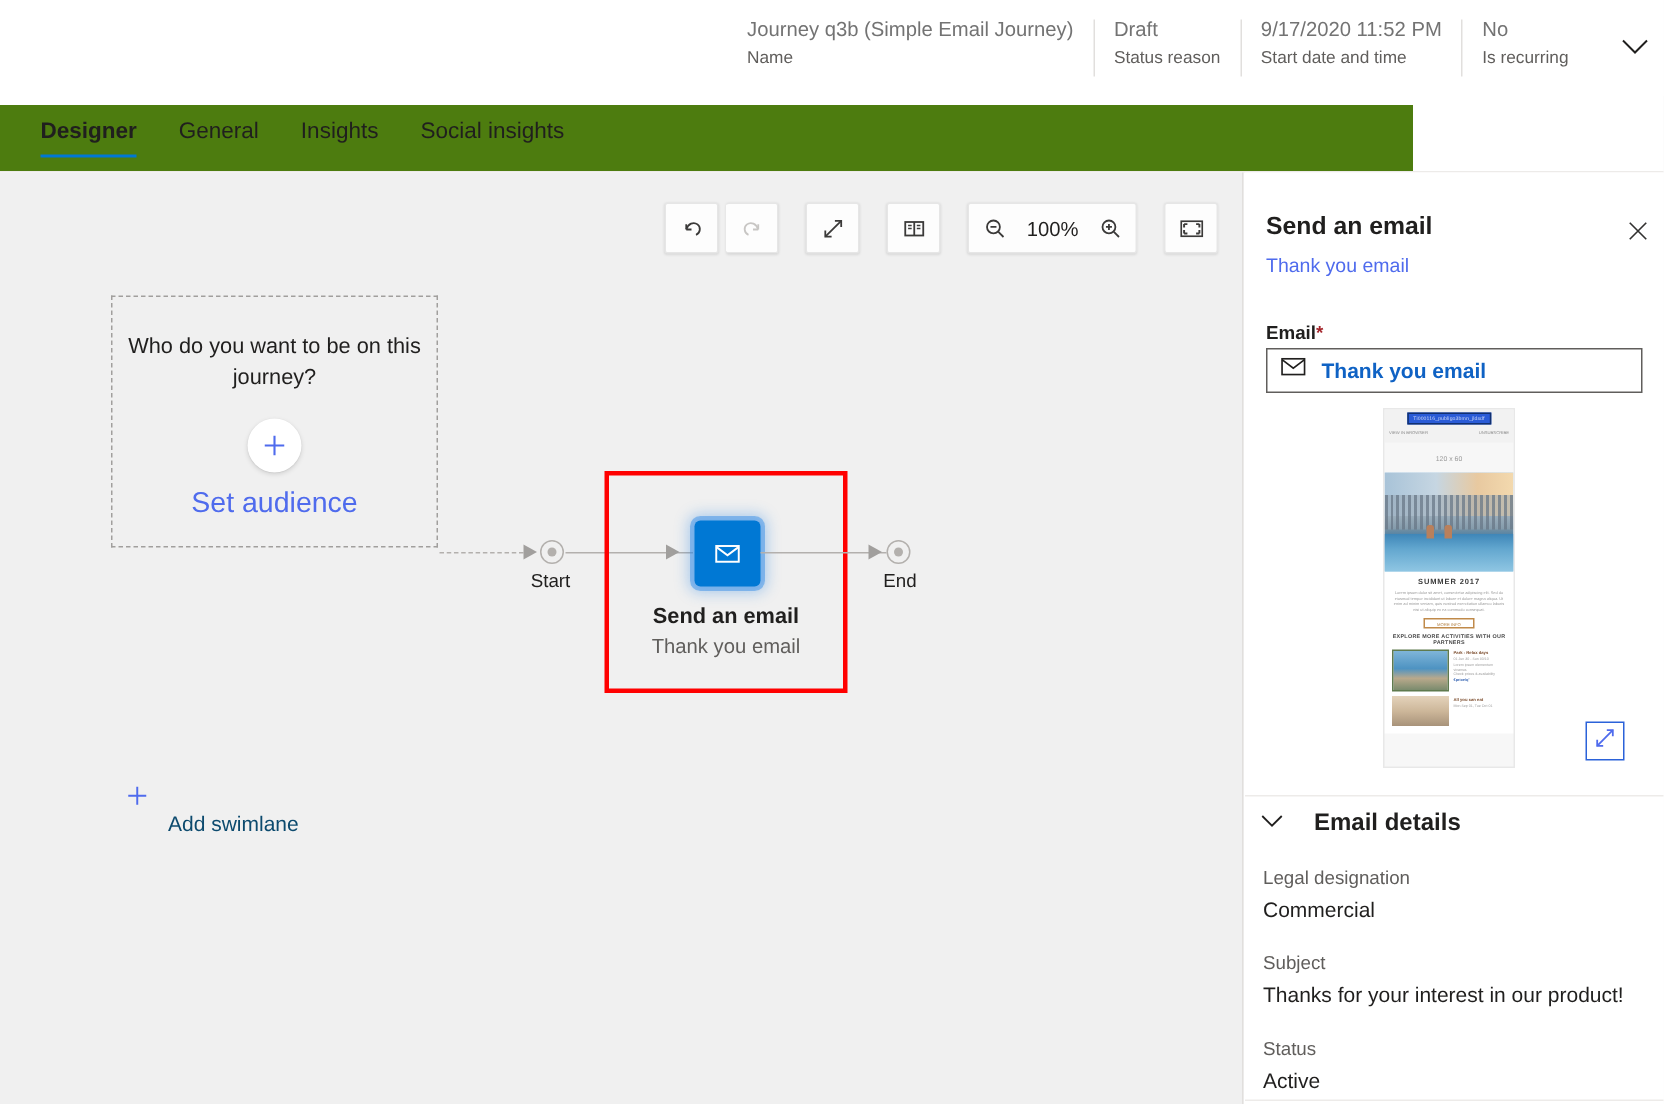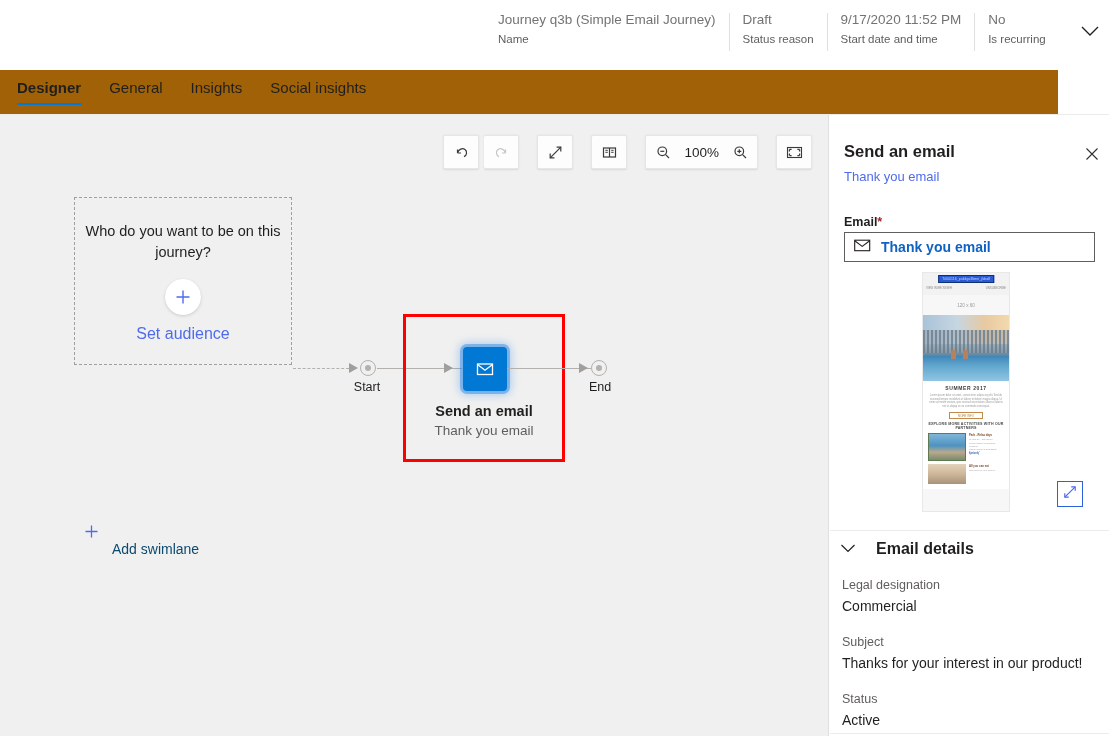--- a/index.html
+++ b/index.html
@@ -41,24 +41,24 @@
     font-size: 11.5px; color: #605e5c; line-height: 17px; margin-top: 3px;
     white-space: nowrap;
   }
   .header-chevron {
     position: absolute; left: 1080px; top: 24px;
     width: 20px; height: 14px; cursor: pointer;
   }
 
   
   .tabs {
-    position: absolute; left: 0; top: 70px; width: 1058px; height: 44px;
+    position: absolute; left: 0; top: 70px; width: 942px; height: 44px;
     display: flex; align-items: center;
-    padding-left: 17px;
-    background: #a16207;
+    padding-left: 27px;
+    background: #4d7c0f;
   }
   .tab {
     font-size: 15px; color: #201f1e; margin-right: 28px;
     padding-bottom: 8px; position: relative; cursor: pointer;
     line-height: 18px;
   }
   .tab.active { font-weight: 600; }
   .tab.active::after {
     content: ""; position: absolute; left: 0; right: 0; bottom: 0;
     height: 2px; background: #0078d4;
@@ -115,21 +115,21 @@
   .plus-circle {
     position: absolute; left: 50%; top: 81px; transform: translateX(-50%);
     width: 36px; height: 36px; border-radius: 50%;
     background: #ffffff;
     box-shadow: 0 1.2px 3.6px rgba(0,0,0,0.13), 0 0.3px 0.9px rgba(0,0,0,0.10);
     display: flex; align-items: center; justify-content: center;
     cursor: pointer;
   }
   .set-audience {
     position: absolute; left: 0; right: 0; top: 127px;
-    text-align: center; font-size: 16px; color: #4f6bed; cursor: pointer;
+    text-align: center; font-size: 19px; color: #4f6bed; cursor: pointer;
   }
 
   
   .conn-dashed {
     position: absolute; left: 293px; top: 253px; width: 56px; height: 1px;
     border-top: 1px dashed #b3b0ad;
   }
   .arrow-tri {
     position: absolute; width: 0; height: 0;
     border-top: 5px solid transparent;

